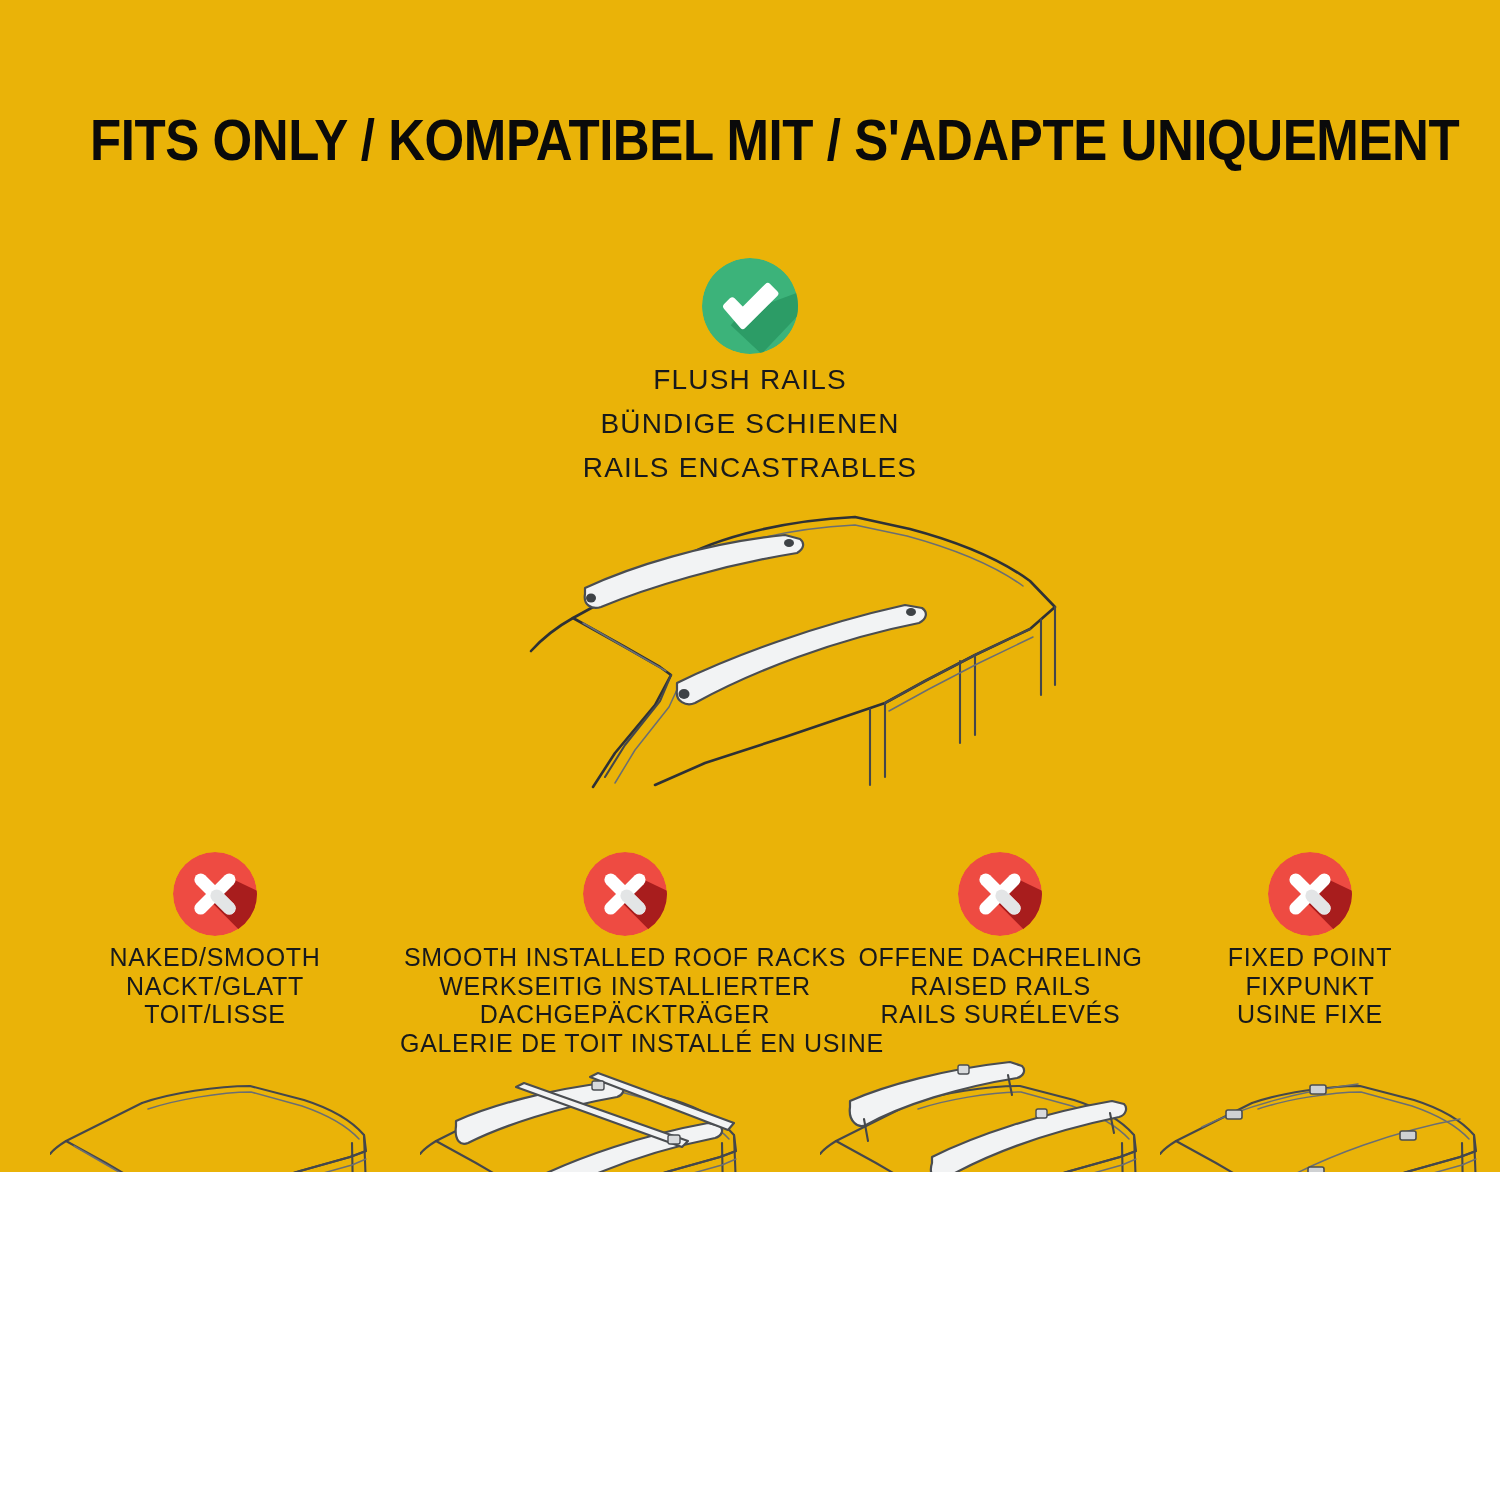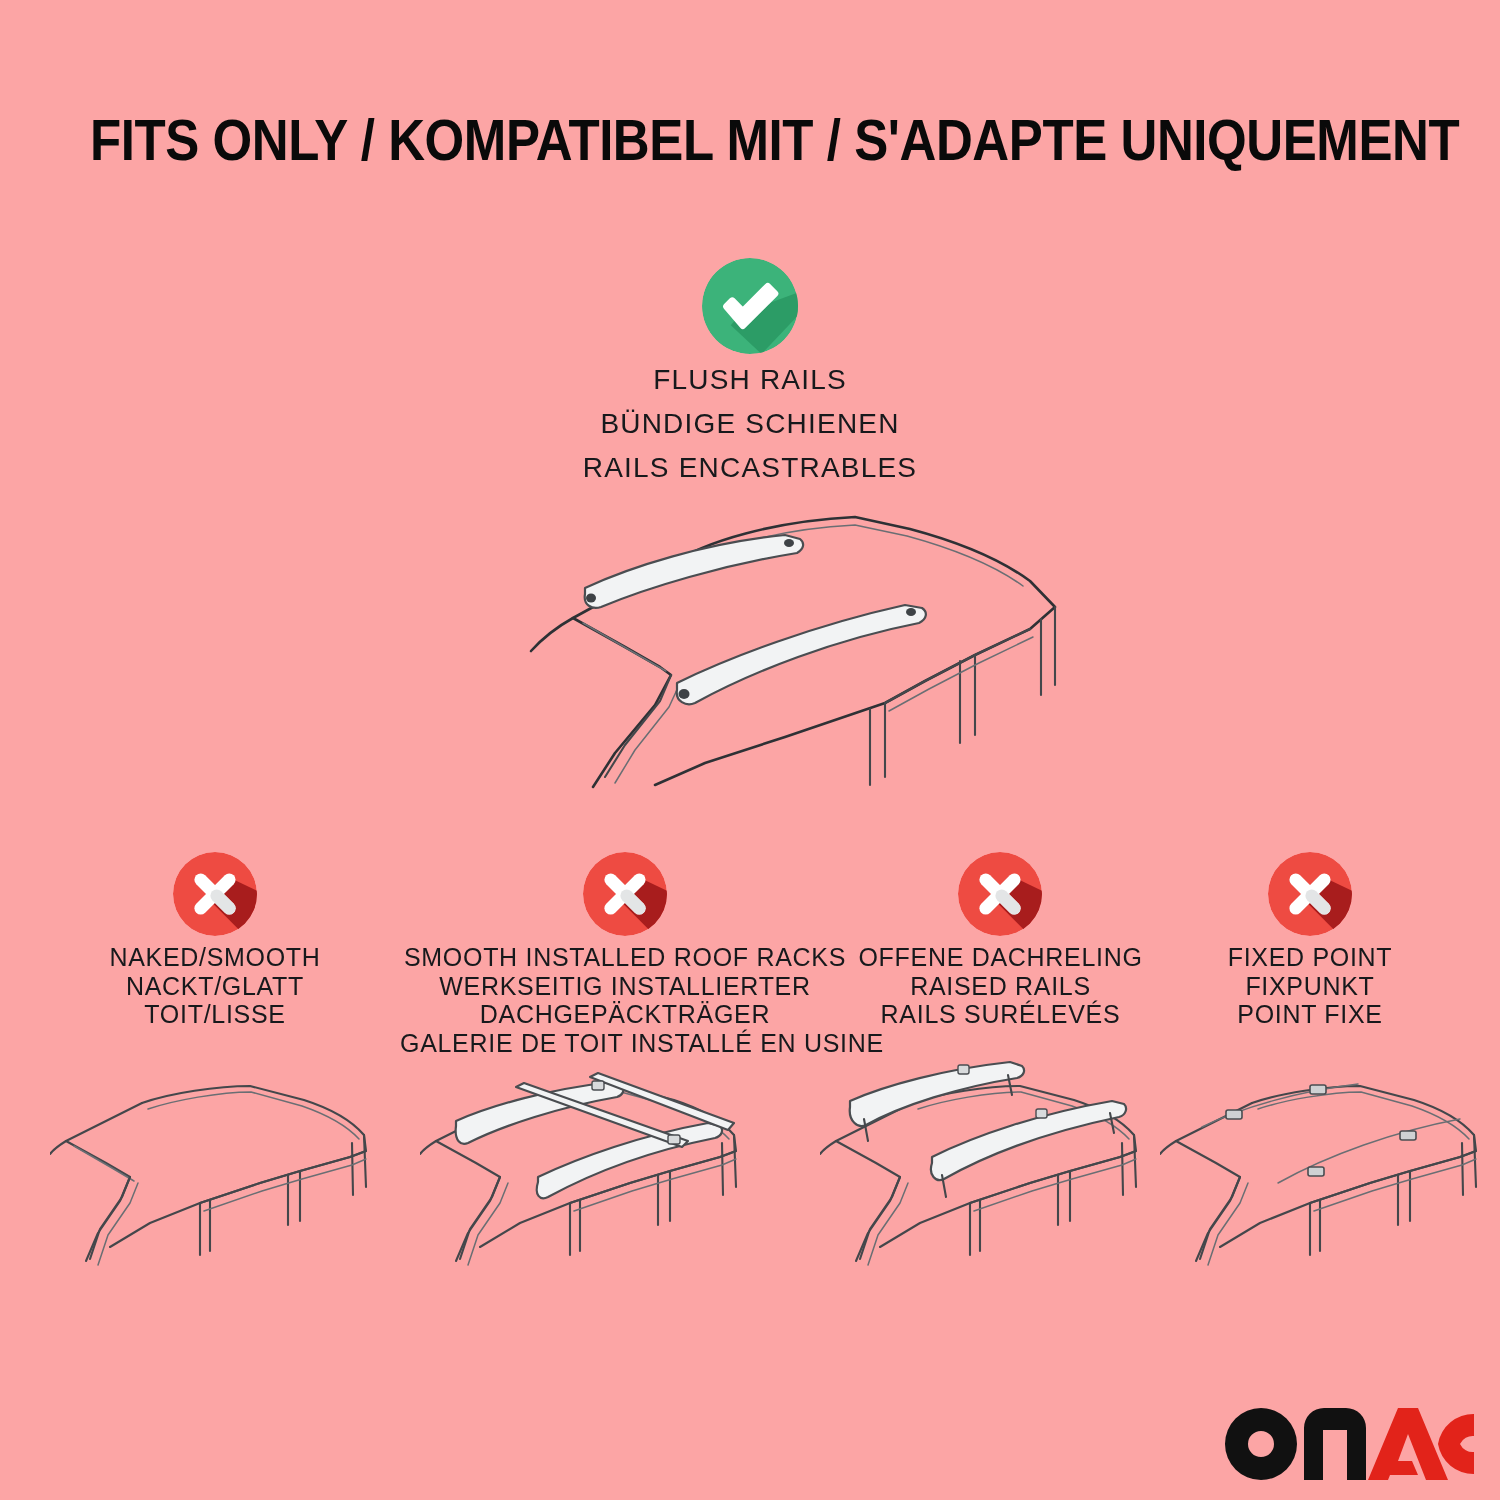--- a/index.html
+++ b/index.html
@@ -6,22 +6,22 @@
     margin: 0;
     padding: 0;
     background: #ffffff;
   }
   body {
     font-family: "Liberation Sans", sans-serif;
   }
   #page {
     position: relative;
     width: 1500px;
-    height: 1500px;
-    background: #fca5a5;
+    height: 1172px;
+    background: #eab308;
     overflow: hidden;
   }
 
   
   .title {
     position: absolute;
     left: 0;
     top: 108px;
     width: 1500px;
     text-align: center;
@@ -288,21 +288,21 @@
       <g stroke-linecap="round" stroke-linejoin="round">
         <path d="M33 33 L67 67" stroke="#ffffff" stroke-width="15"></path>
         <path d="M67 33 L33 67" stroke="#ffffff" stroke-width="15"></path>
         <path d="M52 52 L67 67" stroke="#e3e5e6" stroke-width="15"></path>
       </g>
     </svg>
   </div>
   <div class="no-label" style="left:1140px; width:340px">
     <div>FIXED POINT</div>
     <div>FIXPUNKT</div>
-    <div>POINT FIXE</div>
+    <div>USINE FIXE</div>
   </div>
   <div class="roof-art" style="left:1160px; width:340px">
     <svg viewBox="0 0 340 240" width="100%" height="100%" aria-hidden="true">
       <path class="ink" d="M92 48 C120 38 168 31 200 31 L254 45 C282 54 302 66 314 80
                            L316 96 L300 102 L250 116 L210 128 L150 148 L100 168 L60 192"></path>
       <path class="ink" d="M92 48 L16 86 C8 91 3 95 0 99"></path>
       <path class="ink" d="M16 86 L56 108 L80 122 L70 146 L48 178 L36 206"></path>
       <path class="ink-thin" d="M98 54 C125 45 170 37 201 37 L252 51 C278 60 297 71 309 84"></path>
       <path class="ink" d="M80 122 L72 142 L50 174 L40 204"></path>
       <path class="ink-thin" d="M88 128 L80 148 L58 180 L48 210"></path>

